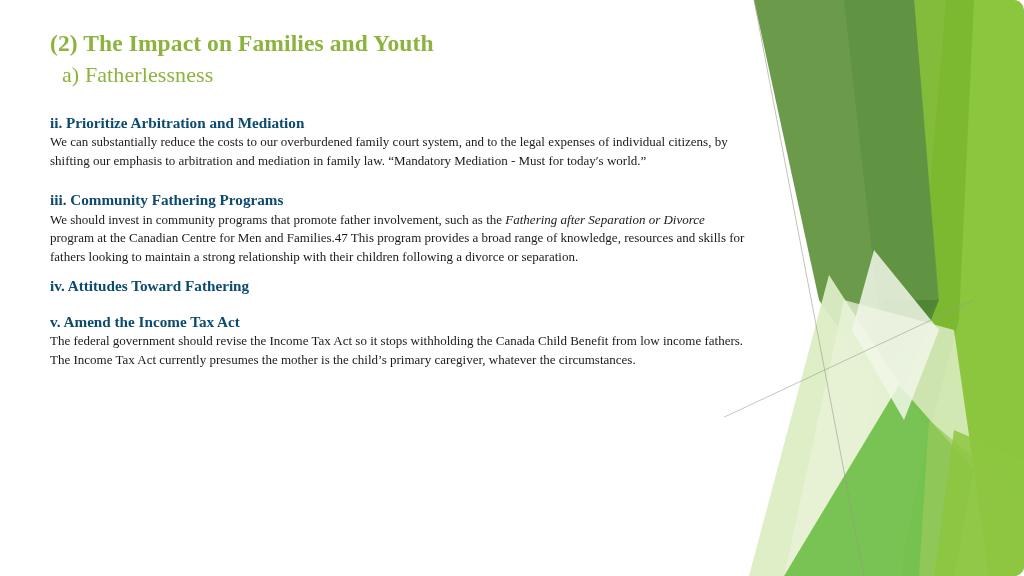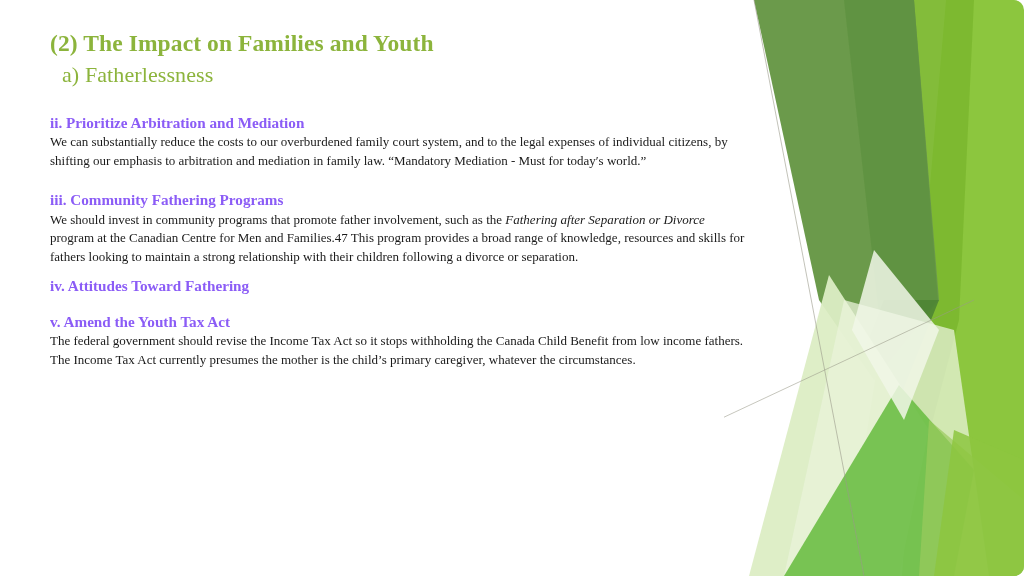--- a/index.html
+++ b/index.html
@@ -57,21 +57,21 @@
     letter-spacing: 0.1px;
   }
 
   .body-block { margin-top: 0; }
 
   .sec { margin: 0; }
 
   .sec-heading {
     font-size: 15.2px;
     font-weight: bold;
-    color: #8b5cf6;
+    color: #0c4a6e;
     line-height: 1.42;
     margin: 0;
   }
   .sec-body {
     font-size: 13px;
     font-weight: normal;
     color: #1a1a1a;
     line-height: 1.42;
     margin: 0;
   }
@@ -152,20 +152,20 @@
 
       <div class="gap-sm"></div>
 
       <div class="sec">
         <div class="sec-heading">iv. Attitudes Toward Fathering</div>
       </div>
 
       <div class="gap-xs"></div>
 
       <div class="sec">
-        <div class="sec-heading">v.  Amend the Youth Tax Act</div>
+        <div class="sec-heading">v.  Amend the Income Tax Act</div>
         <div class="sec-body"><span>The federal government should revise the Income Tax Act so it stops withholding the Canada Child Benefit from low income fathers. The Income Tax Act currently presumes the mother is the child’s primary caregiver, whatever the circumstances.</span></div>
       </div>
 
     </div>
   </div>
 
 </div>
 
 </body></html>

